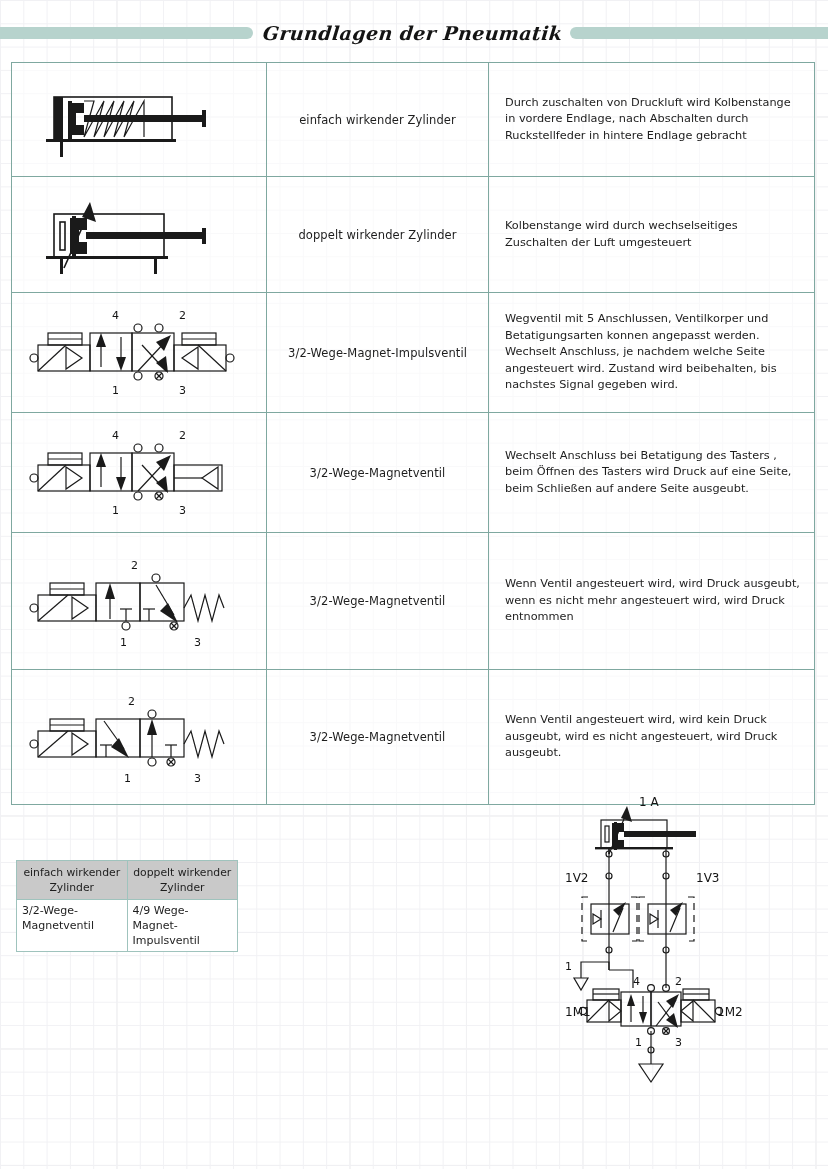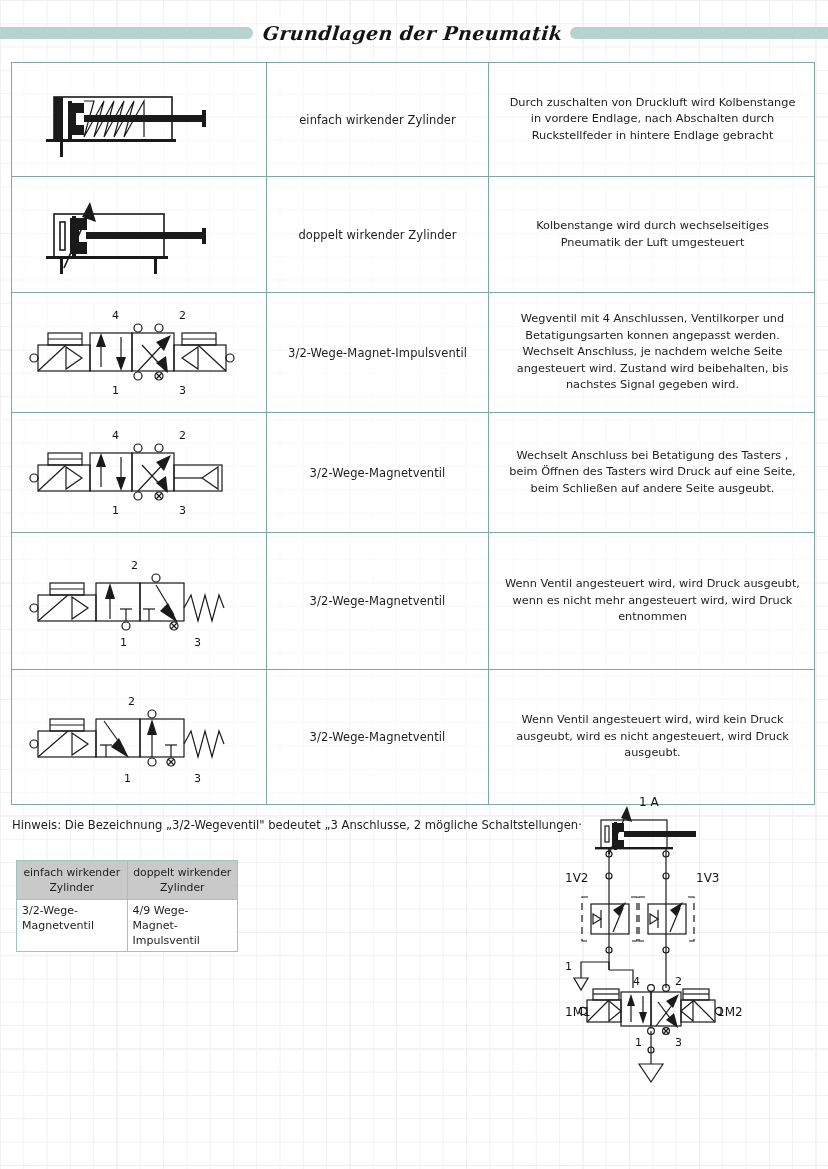--- a/index.html
+++ b/index.html
@@ -53,21 +53,21 @@
   .col-sym{width:255px;}
   .col-name{width:222px;}
   .col-desc{width:326px;}
   .cell-sym{text-align:center;padding:6px 4px;}
   .cell-name{
     text-align:center;padding:6px 10px;
     font-size:11.5px;color:#1d1d1d;letter-spacing:.1px;
   }
   .cell-desc{
     padding:8px 14px 8px 16px;
-    font-size:11.3px;line-height:16.5px;color:#1d1d1d;text-align:center;
+    font-size:11.3px;line-height:16.5px;color:#1d1d1d;
   }
   .r1{height:114px;} .r2{height:116px;} .r3{height:120px;}
   .r4{height:120px;} .r5{height:137px;} .r6{height:135px;}
 
   
   .note{
     position:absolute;left:12px;top:818px;width:790px;
     font-size:11.6px;color:#1d1d1d;white-space:nowrap;
   }
 
@@ -149,21 +149,21 @@
           <rect x="186" y="38" width="4" height="16" class="symfill"></rect>
           <rect x="30" y="66" width="122" height="3" class="symfill"></rect>
           <rect x="44" y="66" width="3" height="18" class="symfill"></rect>
           <rect x="138" y="66" width="3" height="18" class="symfill"></rect>
           <line x1="48" y1="78" x2="74" y2="20" class="sym"></line>
           <polygon points="74,12 80,32 66,27" class="symfill"></polygon>
         </svg>
         </span>
       </td>
       <td class="cell-name">doppelt wirkender Zylinder</td>
-      <td class="cell-desc">Kolbenstange wird durch wechselseitiges Pneumatik der Luft umgesteuert</td>
+      <td class="cell-desc">Kolbenstange wird durch wechselseitiges Zuschalten der Luft umgesteuert</td>
     </tr>
 
     <tr class="r3">
       <td class="cell-sym">
         <span>
         <svg width="232" height="104" viewBox="0 0 232 104">
 
           <rect x="22" y="44" width="52" height="26" class="symthin"></rect>
           <line x1="22" y1="70" x2="50" y2="44" class="symthin"></line>
           <rect x="32" y="32" width="34" height="12" class="symthin"></rect>
@@ -198,21 +198,21 @@
           <line x1="140" y1="72" x2="146" y2="78" class="symthin"></line>
           <line x1="146" y1="72" x2="140" y2="78" class="symthin"></line>
           <text class="lbl" x="96" y="18">4</text>
           <text class="lbl" x="163" y="18">2</text>
           <text class="lbl" x="96" y="93">1</text>
           <text class="lbl" x="163" y="93">3</text>
         </svg>
         </span>
       </td>
       <td class="cell-name">3/2-Wege-Magnet-Impulsventil</td>
-      <td class="cell-desc">Wegventil mit 4 Anschlussen, Ventilkorper und Betatigungsarten konnen angepasst werden. Wechselt Anschluss, je nachdem welche Seite angesteuert wird. Zustand wird beibehalten, bis nachstes Signal gegeben wird.</td>
+      <td class="cell-desc">Wegventil mit 5 Anschlussen, Ventilkorper und Betatigungsarten konnen angepasst werden. Wechselt Anschluss, je nachdem welche Seite angesteuert wird. Zustand wird beibehalten, bis nachstes Signal gegeben wird.</td>
     </tr>
 
     <tr class="r4">
       <td class="cell-sym">
         <span>
         <svg width="232" height="104" viewBox="0 0 232 104">
           <rect x="22" y="44" width="52" height="26" class="symthin"></rect>
           <line x1="22" y1="70" x2="50" y2="44" class="symthin"></line>
           <rect x="32" y="32" width="34" height="12" class="symthin"></rect>
           <line x1="32" y1="38" x2="66" y2="38" class="symthin"></line>
@@ -327,21 +327,20 @@
         </svg>
         </span>
       </td>
       <td class="cell-name">3/2-Wege-Magnetventil</td>
       <td class="cell-desc">Wenn Ventil angesteuert wird, wird kein Druck ausgeubt, wird es nicht angesteuert, wird Druck ausgeubt.</td>
     </tr>
 
     </tbody>
   </table>
 
-  <div class="note">Hinweis: Die Bezeichnung „3/2-Wegeventil" bedeutet „3 Anschlusse, 2 mögliche Schaltstellungen·</div>
 
   <table class="mini-table">
     <tbody>
       <tr>
         <td class="h">einfach wirkender Zylinder</td>
         <td class="h">doppelt wirkender Zylinder</td>
       </tr>
       <tr>
         <td class="b">3/2-Wege-Magnetventil</td>
         <td class="b">4/9 Wege-Magnet-Impulsventil</td>

